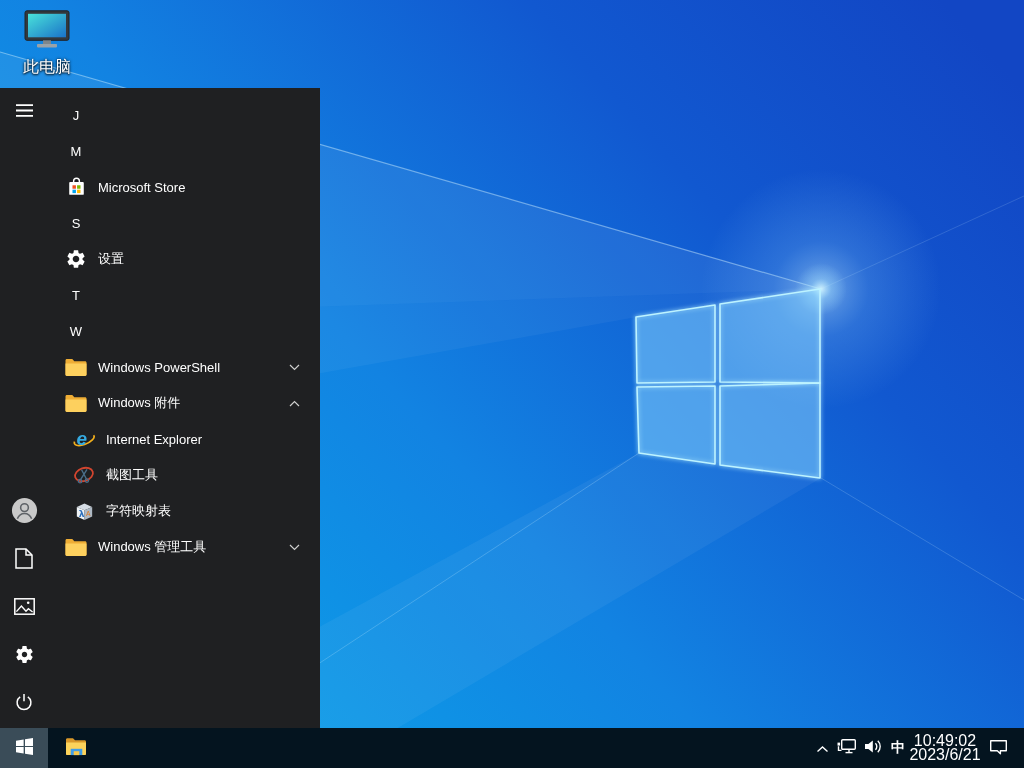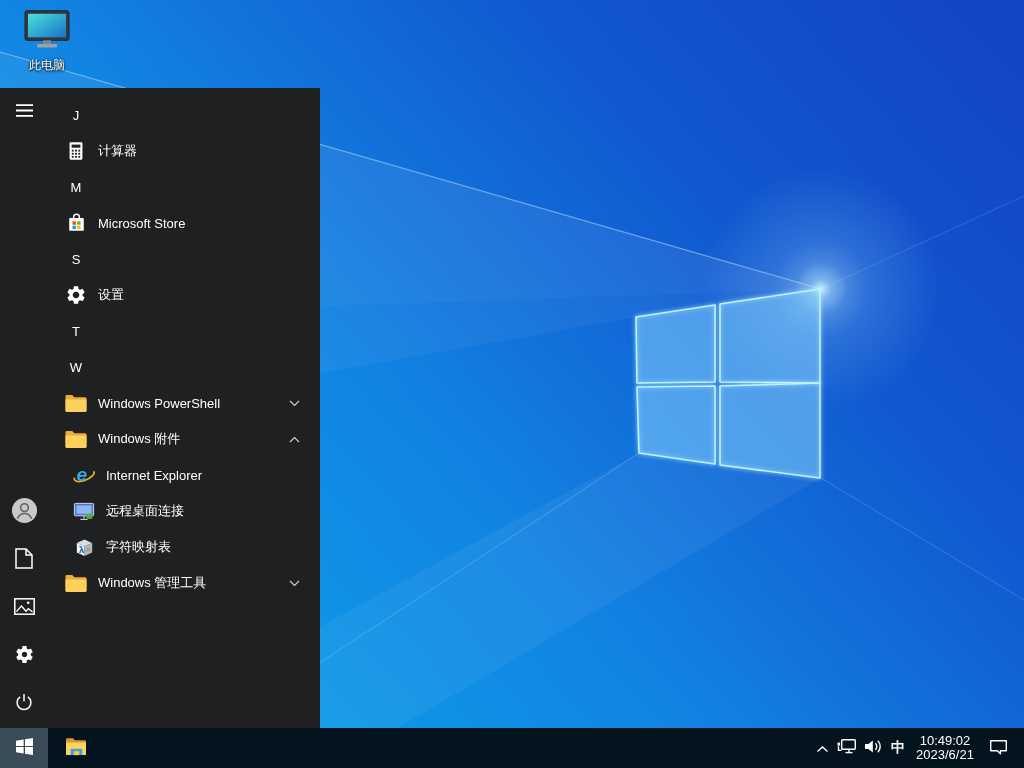--- a/index.html
+++ b/index.html
@@ -6,21 +6,21 @@
   body{
     width:1024px;height:768px;overflow:hidden;position:relative;
     font-family:"Liberation Sans","DejaVu Sans",sans-serif;
     background:#0a6fd8;
   }
   
   .wallpaper{position:absolute;inset:0;z-index:0;}
   
   .desktop-icon{position:absolute;left:14px;top:10px;width:66px;z-index:1;
     display:flex;flex-direction:column;align-items:center;cursor:default;}
-  .desktop-icon .di-label{margin-top:3px;font-size:12px;color:#fff;
+  .desktop-icon .di-label{margin-top:3px;font-size:16px;color:#fff;
     text-shadow:0 1px 2px rgba(0,0,0,.95),0 0 3px rgba(0,0,0,.8);white-space:nowrap;}
   
   .start-menu{position:absolute;left:0;top:88px;width:320px;height:640px;
     background:#1f2022;z-index:5;display:flex;color:#fff;}
   .rail{width:48px;position:relative;flex:none;}
   .rail-btn{position:absolute;left:0;width:48px;height:48px;display:flex;
     align-items:center;justify-content:center;}
   .app-list{flex:1;padding-top:9px;}
   .row{height:36px;display:flex;align-items:center;padding:0 20px 0 16px;font-size:13px;}
   .row.sub{padding-left:24px;}
@@ -32,21 +32,21 @@
   
   .taskbar{position:absolute;left:0;bottom:0;width:1024px;height:40px;
     background:#04141f;z-index:10;display:flex;align-items:stretch;}
   .tb-btn{display:flex;align-items:center;justify-content:center;flex:none;}
   .start-btn{width:48px;background:#3a4c58;}
   .explorer-btn{width:56px;}
   .tray{margin-left:auto;display:flex;align-items:center;padding-right:8px;}
   .tray-item{display:flex;align-items:center;justify-content:center;height:40px;flex:none;}
   .w24{width:24px;} .w26{width:26px;}
   .ime{width:24px;font-size:14px;font-weight:bold;color:#fff;}
-  .clock{width:70px;color:#fff;font-size:13px;line-height:14px;text-align:center;}
+  .clock{width:70px;color:#fff;font-size:16px;line-height:14px;text-align:center;}
   .action-center{width:36px;}
 </style>
 </head>
 <body>
 
 <div class="wallpaper">
   <svg width="1024" height="768" viewBox="0 0 1024 768">
     <defs>
       <linearGradient id="bg" gradientUnits="userSpaceOnUse" x1="260" y1="780" x2="1024" y2="90">
         <stop offset="0" stop-color="#0c9fe8"></stop>
@@ -146,40 +146,20 @@
               <path d="M12 2.5v8.5" stroke="#fff" stroke-width="1.8" fill="none"></path>
               <path d="M7.4 5.9a8.3 8.3 0 1 0 9.2 0" stroke="#fff" stroke-width="1.8" fill="none"></path>
             </svg></span>
         </div>
       </div>
   </div>
   <div class="app-list">
       <div class="row letter">
         <span class="slot letter-slot">J</span>
       </div>
-      <div class="row app">
-        <span class="slot">
-          <svg width="22" height="24" viewBox="0 0 24 24">
-            <rect x="5" y="2.5" width="14" height="19" rx="1.2" fill="#fff"></rect>
-            <rect x="7.2" y="5" width="9.6" height="3.4" fill="#1f2022"></rect>
-            <g fill="#1f2022">
-              <rect x="7.4" y="10.6" width="2" height="2"></rect>
-              <rect x="11" y="10.6" width="2" height="2"></rect>
-              <rect x="14.6" y="10.6" width="2" height="2"></rect>
-              <rect x="7.4" y="14" width="2" height="2"></rect>
-              <rect x="11" y="14" width="2" height="2"></rect>
-              <rect x="14.6" y="14" width="2" height="2"></rect>
-              <rect x="7.4" y="17.4" width="2" height="2"></rect>
-              <rect x="11" y="17.4" width="2" height="2"></rect>
-              <rect x="14.6" y="17.4" width="2" height="2"></rect>
-            </g>
-          </svg>
-        </span>
-        <span class="lbl">计算器</span>
-      </div>
       <div class="row letter">
         <span class="slot letter-slot">M</span>
       </div>
       <div class="row app">
         <span class="slot">
           <svg width="23" height="24" viewBox="0 0 24 24">
             <path d="M9 7V5.8a3 3 0 0 1 6 0V7" stroke="#fff" fill="none" stroke-width="1.5"></path>
             <rect x="4.4" y="6.8" width="15.2" height="13.4" rx="1" fill="#fff"></rect>
             <rect x="7.8" y="10.2" width="3.6" height="3.6" fill="#f25022"></rect>
             <rect x="12.6" y="10.2" width="3.6" height="3.6" fill="#7fba00"></rect>
@@ -238,28 +218,28 @@
         <span class="slot">
           <svg width="24" height="24" viewBox="0 0 24 24">
             <path d="M2.6 14.6 A10.5 4.6 -22 1 0 21.6 8.2" fill="none" stroke="#f3b01c" stroke-width="1.7"></path>
             <text x="4.5" y="18.2" font-size="19" font-style="italic" font-weight="bold" fill="#35aae0" font-family="Liberation Sans,sans-serif">e</text>
           </svg>
         </span>
         <span class="lbl">Internet Explorer</span>
       </div>
       <div class="row sub">
         <span class="slot">
-          <svg width="24" height="21" viewBox="0 0 24 21">
-            <rect x="2.4" y="2.4" width="19.2" height="12.4" rx="1" fill="#4a78d0" stroke="#cdd7e2"></rect>
-            <rect x="4.4" y="4.4" width="15.2" height="8.4" fill="#8fb6f0"></rect>
-            <path d="M12 14.8v2.4M8.4 18.4h7.2" stroke="#c0c8d0" stroke-width="1.4"></path>
-            <ellipse cx="17.4" cy="15.4" rx="3.4" ry="2.6" fill="#58b828" opacity="0.9"></ellipse>
-          </svg>
-        </span>
-        <span class="lbl">远程桌面连接</span>
+          <svg width="24" height="22" viewBox="0 0 24 22">
+            <ellipse cx="12" cy="10.5" rx="9.2" ry="6.4" transform="rotate(-18 12 10.5)" fill="none" stroke="#d2452f" stroke-width="1.8"></ellipse>
+            <path d="M8.4 15.8 15 5.4 M9.6 5.8 14.4 15" stroke="#4a6e8a" stroke-width="1.4"></path>
+            <circle cx="8" cy="17.2" r="1.7" fill="none" stroke="#4a6e8a" stroke-width="1.3"></circle>
+            <circle cx="14.9" cy="16.6" r="1.7" fill="none" stroke="#4a6e8a" stroke-width="1.3"></circle>
+          </svg>
+        </span>
+        <span class="lbl">截图工具</span>
       </div>
       <div class="row sub">
         <span class="slot">
           <svg width="23" height="23" viewBox="0 0 24 24">
             <path d="M4 7.2 12 3.6 20 7.2 12 10.8 Z" fill="#d5dce4"></path>
             <path d="M4 7.2 V17.2 L12 20.8 V10.8 Z" fill="#eef2f6"></path>
             <path d="M20 7.2 V17.2 L12 20.8 V10.8 Z" fill="#aeb9c4"></path>
             <text x="6" y="17.8" font-size="9.5" font-weight="bold" fill="#2a6ebb" font-family="DejaVu Sans,sans-serif">λ</text>
             <text x="13.6" y="17" font-size="7" fill="#e07820" font-family="Liberation Sans,sans-serif">A</text>
           </svg>

